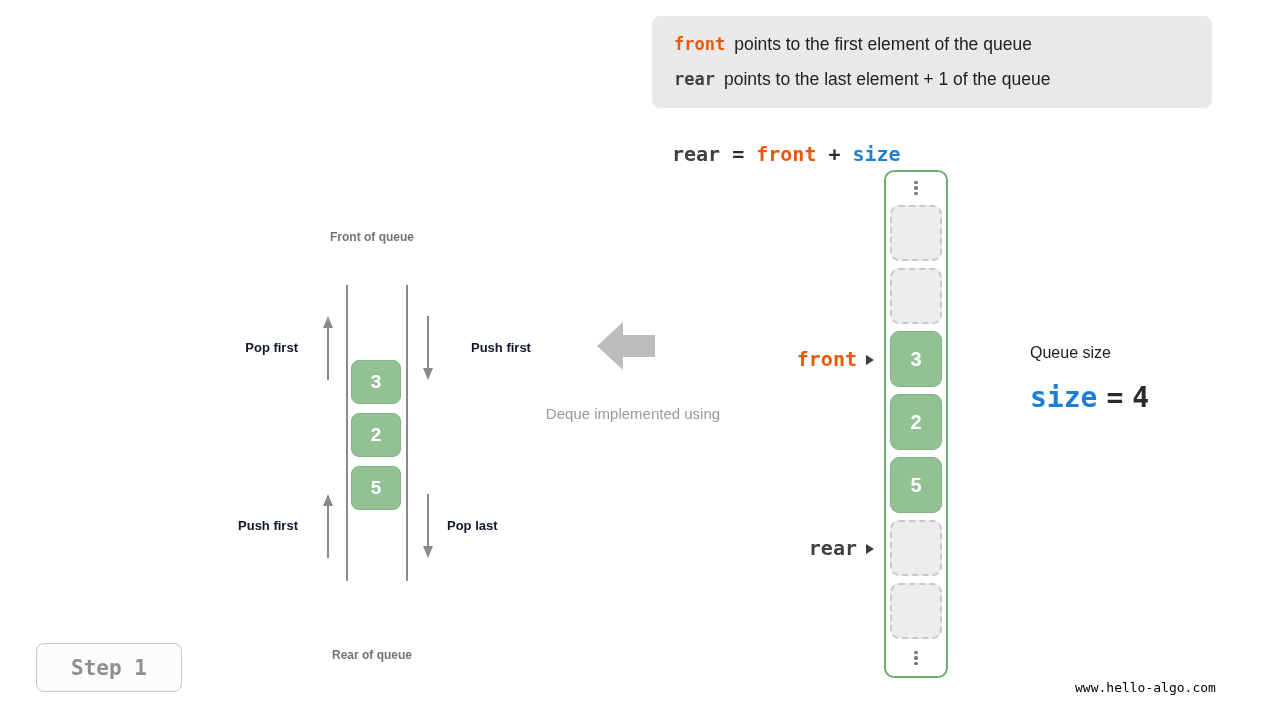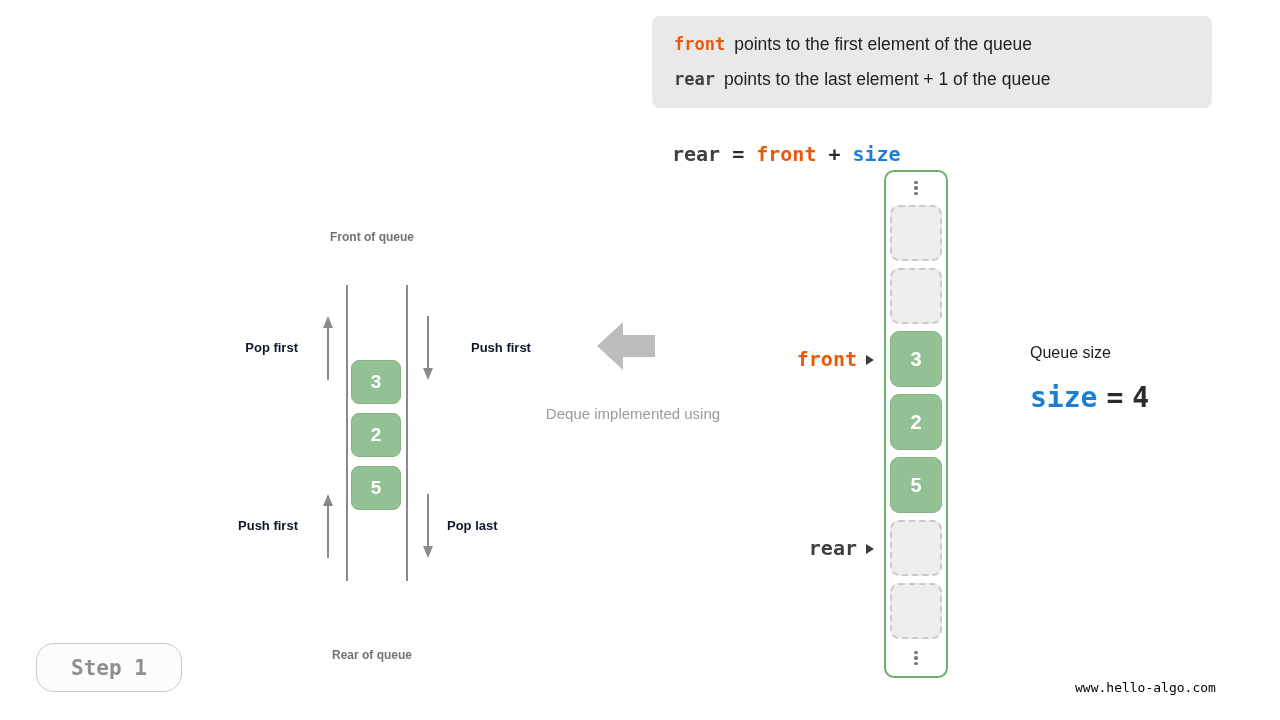--- a/index.html
+++ b/index.html
@@ -63,21 +63,21 @@
                border-left:8px solid #3c3c3c; vertical-align:1px; }
 
   
   .qsize-title { position:absolute; left:1030px; top:344px; font-size:16px; color:#1c1c1c; }
   .qsize-eq { position:absolute; left:1030px; top:381px; font-size:28px; white-space:nowrap; }
   .qsize-eq .op { font-family:"DejaVu Sans Mono", monospace; font-weight:bold; color:#2b2b2b; margin:0 9px; }
   .qsize-eq .val { font-family:"DejaVu Sans Mono", monospace; font-weight:bold; color:#2b2b2b; }
 
   
   .step-badge { position:absolute; left:36px; top:643px; width:146px; height:49px;
-                background:#fcfcfc; border:1px solid #c8c8c8; border-radius:18px;
+                background:#fcfcfc; border:1px solid #c8c8c8; border-radius:8px;
                 display:flex; align-items:center; justify-content:center;
                 font-family:"DejaVu Sans Mono", monospace; font-weight:bold;
                 font-size:21px; color:#8f8f8f; }
 
   
   .watermark { position:absolute; left:1075px; top:680px;
                font-family:"DejaVu Sans Mono", monospace; font-size:13px; color:#000000; }
 </style>
 </head>
 <body>

